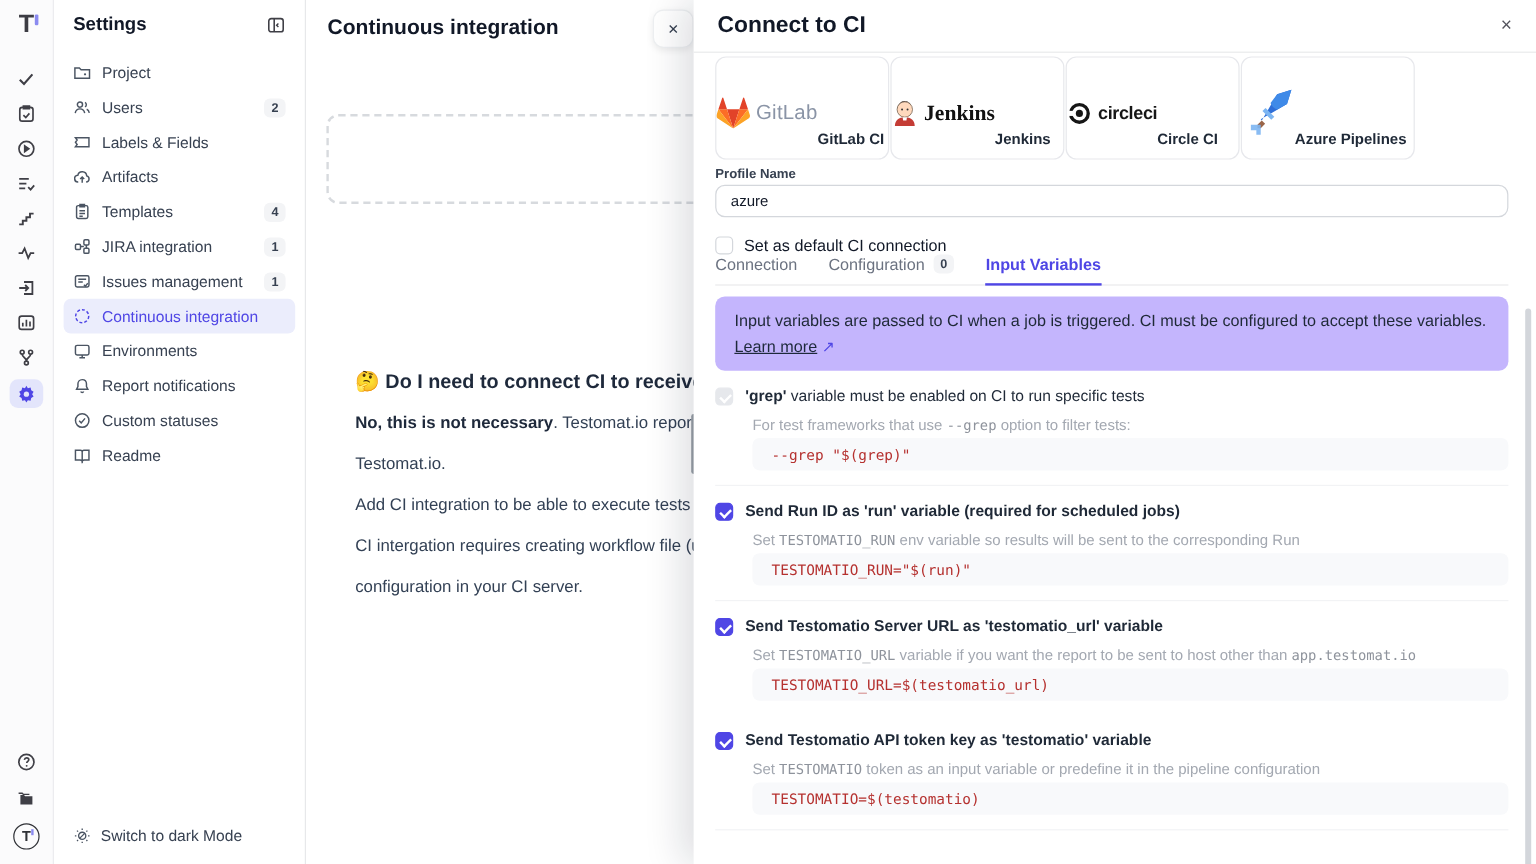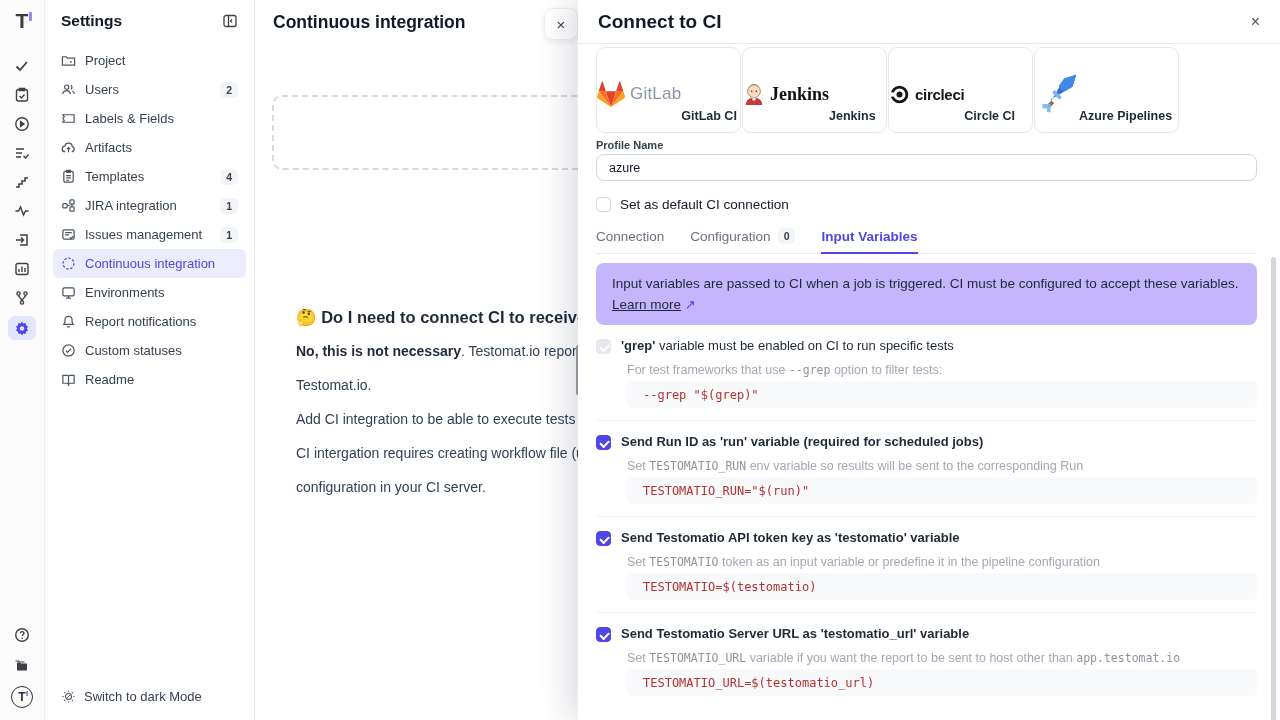--- a/index.html
+++ b/index.html
@@ -64,21 +64,21 @@
   .circle-word{font-size:15px;font-weight:bold;color:#161616;letter-spacing:-.3px}
   .prov-label{margin-top:auto;margin-bottom:9px;font-size:12.5px;font-weight:bold;color:#1f2937}
   .fld-label{margin-top:6px;font-size:11px;font-weight:bold;color:#374151}
   .fld-input{margin-top:3px;width:100%;height:27px;border:1px solid #d4d7dc;border-radius:8px;font-size:12.5px;color:#111827;padding:0 12px;font-family:"Liberation Sans",sans-serif;outline:none}
   .cb-row{display:flex;align-items:center;gap:9px;margin-top:16px}
   .cb{width:15px;height:15px;border-radius:4px;border:1.5px solid #d4d7dc;background:#fff;flex:0 0 15px;position:relative}
   .cb.checked{background:#4f46e5;border-color:#4f46e5}
   .cb.disabled{background:#e6e8ec;border-color:#e6e8ec}
   .cb.checked::after,.cb.disabled::after{content:"";position:absolute;left:3px;top:3.5px;width:7px;height:3.5px;border-left:2px solid #fff;border-bottom:2px solid #fff;transform:rotate(-45deg)}
   .cb-label{font-size:13.5px;color:#111827}
-  .tabs{display:flex;gap:26px;margin-top:16px;border-bottom:1px solid #e9eaec}
+  .tabs{display:flex;gap:26px;border-bottom:1px solid #e9eaec}
   .tab{font-size:13.5px;color:#6b7280;padding-bottom:9px;display:flex;align-items:center;gap:7px;cursor:pointer;position:relative}
   .tab .tbadge{background:#f3f4f6;border-radius:5px;font-size:10.5px;padding:2px 6px;color:#374151;font-weight:bold}
   .tab.active{color:#4f46e5;font-weight:bold}
   .tab.active::after{content:"";position:absolute;left:0;right:0;bottom:-1px;height:2px;background:#4f46e5}
   .note{margin-top:9px;background:#c4b5fd;border-radius:8px;padding:10px 16px;font-size:13.5px;color:#1f2937;line-height:21px}
   .note a{color:#1e293b;text-decoration:underline;font-weight:normal}
   .note .arrow{color:#4f46e5;text-decoration:none;font-size:13px}
   .var-sec{margin-top:13px;padding-bottom:12px;border-bottom:1px solid #f2f3f5}
   .var-sec.last{border-bottom:none}
   .var-head{display:flex;align-items:flex-start;gap:10px}
@@ -417,45 +417,45 @@
           <span class="var-label"><span></span><b>Send Run ID as 'run' variable (required for scheduled jobs)</b><span></span></span>
         </div>
         <div class="var-body">
           <div class="var-desc"><span>Set </span><span class="mono">TESTOMATIO_RUN</span><span> env variable so results will be sent to the corresponding Run</span><span class="mono"></span><span></span></div>
           <div class="code">
               <span>TESTOMATIO_RUN="$(run)"</span>
             </div>
         </div>
       </div>
 
+      <div class="var-sec last">
+        <div class="var-head">
+          <span class="cb checked"></span>
+          <span class="var-label"><span></span><b>Send Testomatio Server URL as 'testomatio_url' variable</b><span></span></span>
+        </div>
+        <div class="var-body">
+          <div class="var-desc"><span>Set </span><span class="mono">TESTOMATIO_URL</span><span> variable if you want the report to be sent to host other than </span><span class="mono">app.testomat.io</span><span></span></div>
+          <div class="code">
+              <span>TESTOMATIO_URL=$(testomatio_url)</span>
+            </div>
+        </div>
+      </div>
+
       <div class="var-sec">
         <div class="var-head">
           <span class="cb checked"></span>
           <span class="var-label"><span></span><b>Send Testomatio API token key as 'testomatio' variable</b><span></span></span>
         </div>
         <div class="var-body">
           <div class="var-desc"><span>Set </span><span class="mono">TESTOMATIO</span><span> token as an input variable or predefine it in the pipeline configuration</span><span class="mono"></span><span></span></div>
           <div class="code">
               <span>TESTOMATIO=$(testomatio)</span>
             </div>
         </div>
       </div>
 
-      <div class="var-sec last">
-        <div class="var-head">
-          <span class="cb checked"></span>
-          <span class="var-label"><span></span><b>Send Testomatio Server URL as 'testomatio_url' variable</b><span></span></span>
-        </div>
-        <div class="var-body">
-          <div class="var-desc"><span>Set </span><span class="mono">TESTOMATIO_URL</span><span> variable if you want the report to be sent to host other than </span><span class="mono">app.testomat.io</span><span></span></div>
-          <div class="code">
-              <span>TESTOMATIO_URL=$(testomatio_url)</span>
-            </div>
-        </div>
-      </div>
-
       
 
       <div class="modal-scroll"></div>
     </div>
   </div>
 
 </div>
 
 </body></html>

